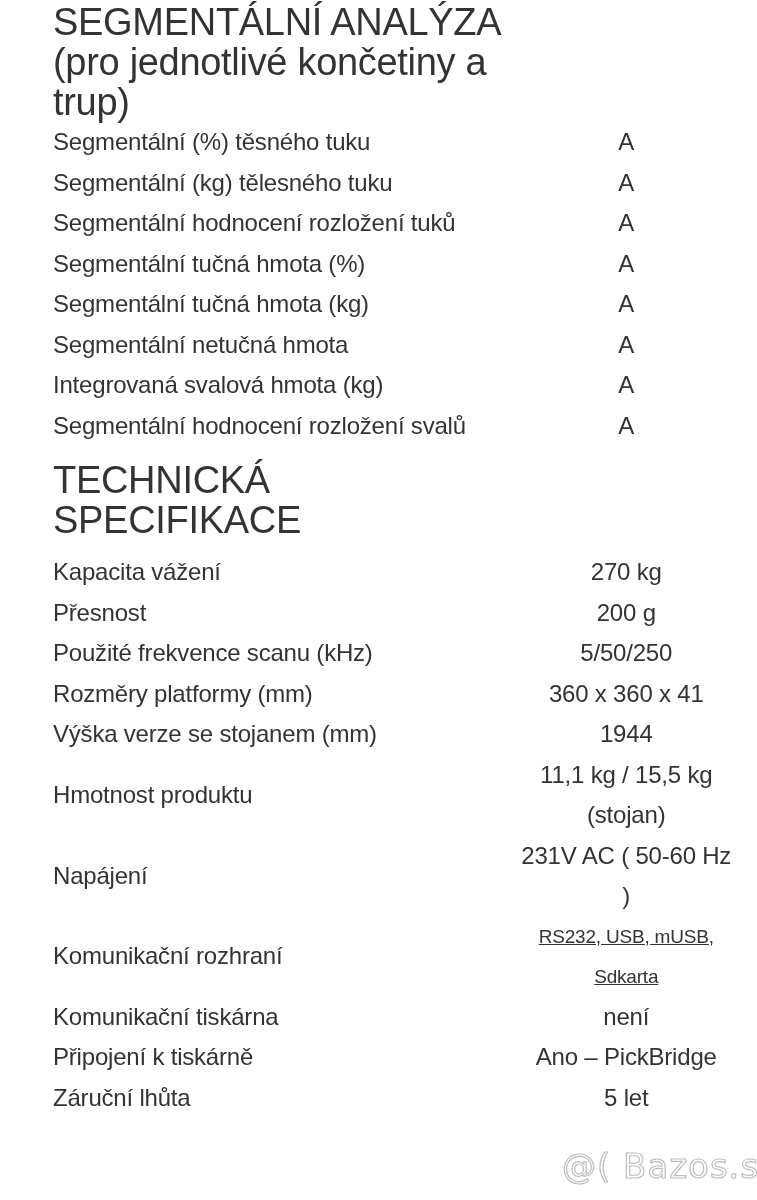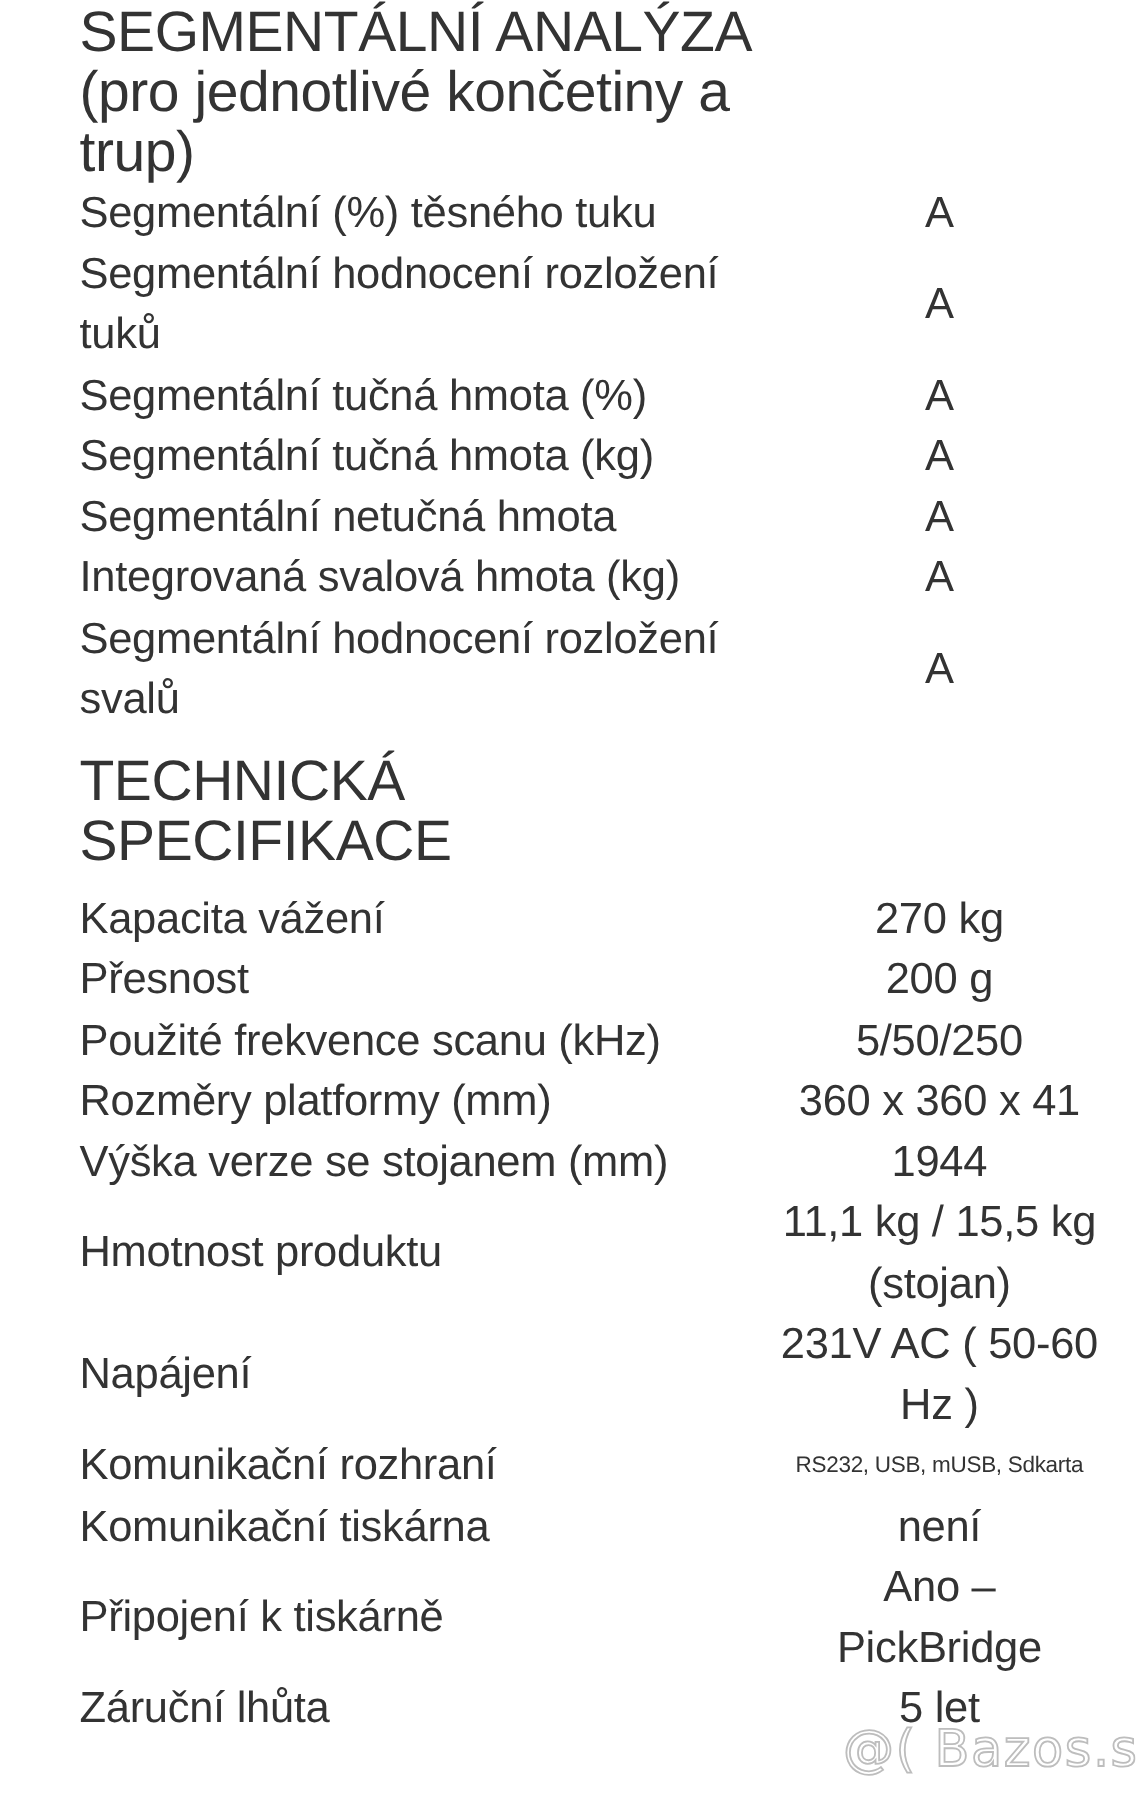--- a/index.html
+++ b/index.html
@@ -29,39 +29,40 @@
       letter-spacing: -0.3px;
       width: 460px;
     }
     .title-1 { padding-top: 2px; }
     .title-2 { margin-top: 14px; margin-bottom: 12px; }
     table {
       border-collapse: collapse;
       width: 100%;
     }
     td {
-      font-size: 29px;
+      font-size: 24px;
       line-height: 40.5px;
       padding: 0;
       vertical-align: middle;
       letter-spacing: -0.2px;
     }
     td.label {
       width: 448px;
       padding-right: 0;
     }
     td.value {
       text-align: center;
       width: 205px;
     }
     .seg td.label { width: 448px; }
     .seg td.value { text-align: center; }
     td.value.small {
-      font-size: 15px;
+      font-size: 19px;
       line-height: 40px;
+      text-decoration: underline;
     }
     .watermark {
       position: absolute;
       left: 562px;
       top: 1146px;
       font-size: 34px;
       font-family: "DejaVu Sans", sans-serif;
       color: transparent;
       -webkit-text-stroke: 1.2px #bdbdbd;
       letter-spacing: 1px;
@@ -72,20 +73,24 @@
 <body>
 
 <div class="page">
 
   <h2 class="section-title title-1">SEGMENTÁLNÍ ANALÝZA (pro jednotlivé končetiny a trup)</h2>
 
   <table class="seg">
     <tbody>
       <tr>
         <td class="label">Segmentální (%) těsného tuku</td>
+        <td class="value">A</td>
+      </tr>
+      <tr>
+        <td class="label">Segmentální (kg) tělesného tuku</td>
         <td class="value">A</td>
       </tr>
       <tr>
         <td class="label">Segmentální hodnocení rozložení tuků</td>
         <td class="value">A</td>
       </tr>
       <tr>
         <td class="label">Segmentální tučná hmota (%)</td>
         <td class="value">A</td>
       </tr>

